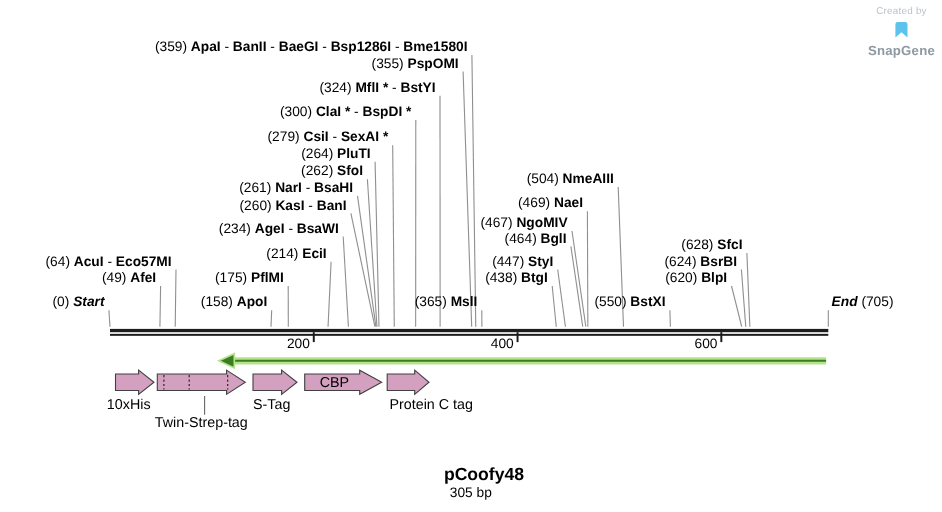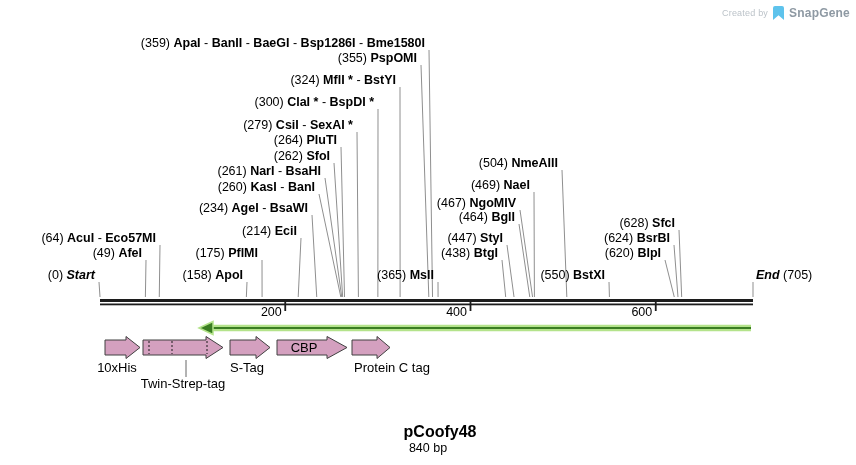--- a/index.html
+++ b/index.html
@@ -1,21 +1,21 @@
 <!DOCTYPE html>
 <html><head>
 <meta charset="utf-8">
 <style>
   html,body{margin:0;padding:0;background:#ffffff;}
   body{width:856px;height:465px;overflow:hidden;}
   .stage{position:relative;width:856px;height:465px;background:#fff;
          font-family:"Liberation Sans",sans-serif;}
   #map-svg{position:absolute;left:0;top:0;}
   #map-svg text{fill:#000;}
-  .credit{position:absolute;top:5px;right:6px;display:flex;align-items:center;gap:4px;}
+  .credit{position:absolute;top:5px;right:6px;display:flex;align-items:center;gap:4px;flex-direction:column;}
   .credit-by{font-size:9px;color:#bcc3c9;letter-spacing:.2px;}
   .credit-brand{font-size:12px;color:#8e99a3;font-weight:bold;letter-spacing:.2px;}
   .logo{display:block;}
   .title-block{position:absolute;left:0;right:0;top:423px;text-align:center;color:#000;}
   .plasmid-name{font-size:16px;font-weight:bold;line-height:1.15;padding-left:24px;}
   .plasmid-len{font-size:12.5px;line-height:1.25;}
 </style>
 </head>
 <body>
 
@@ -108,16 +108,16 @@
   <div class="credit">
     <span class="credit-by">Created by</span>
     <svg class="logo" width="13" height="16" viewBox="0 0 13 16">
       <path id="logo-path" d="M1 3 Q1 1 3 1 L10 1 Q12 1 12 3 L12 15 L6.5 10.3 L1 15 Z" fill="#5ec3ec"></path>
     </svg>
     <span class="credit-brand">SnapGene</span>
   </div>
 
   <div class="title-block">
     <div class="plasmid-name">pCoofy48</div>
-    <div class="plasmid-len">840 bp</div>
+    <div class="plasmid-len">305 bp</div>
   </div>
 
 </div>
 
 </body></html>

